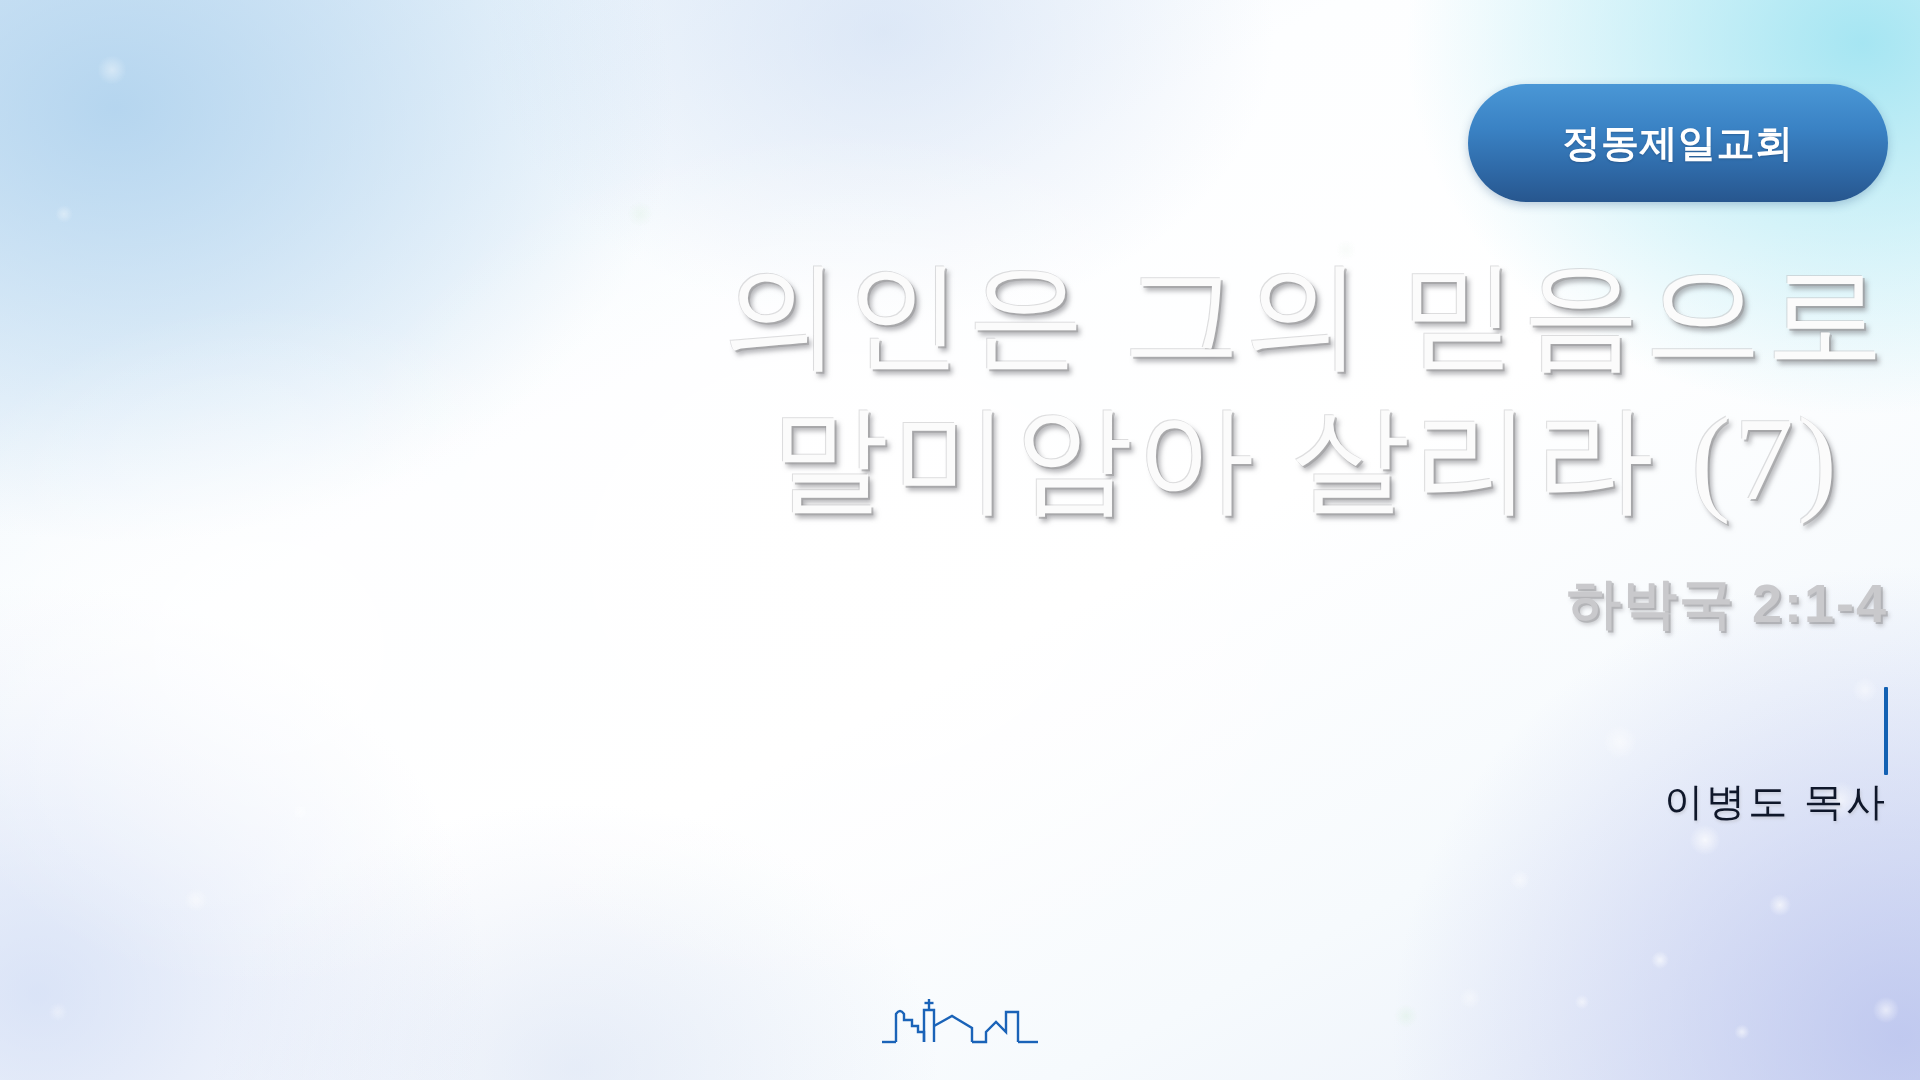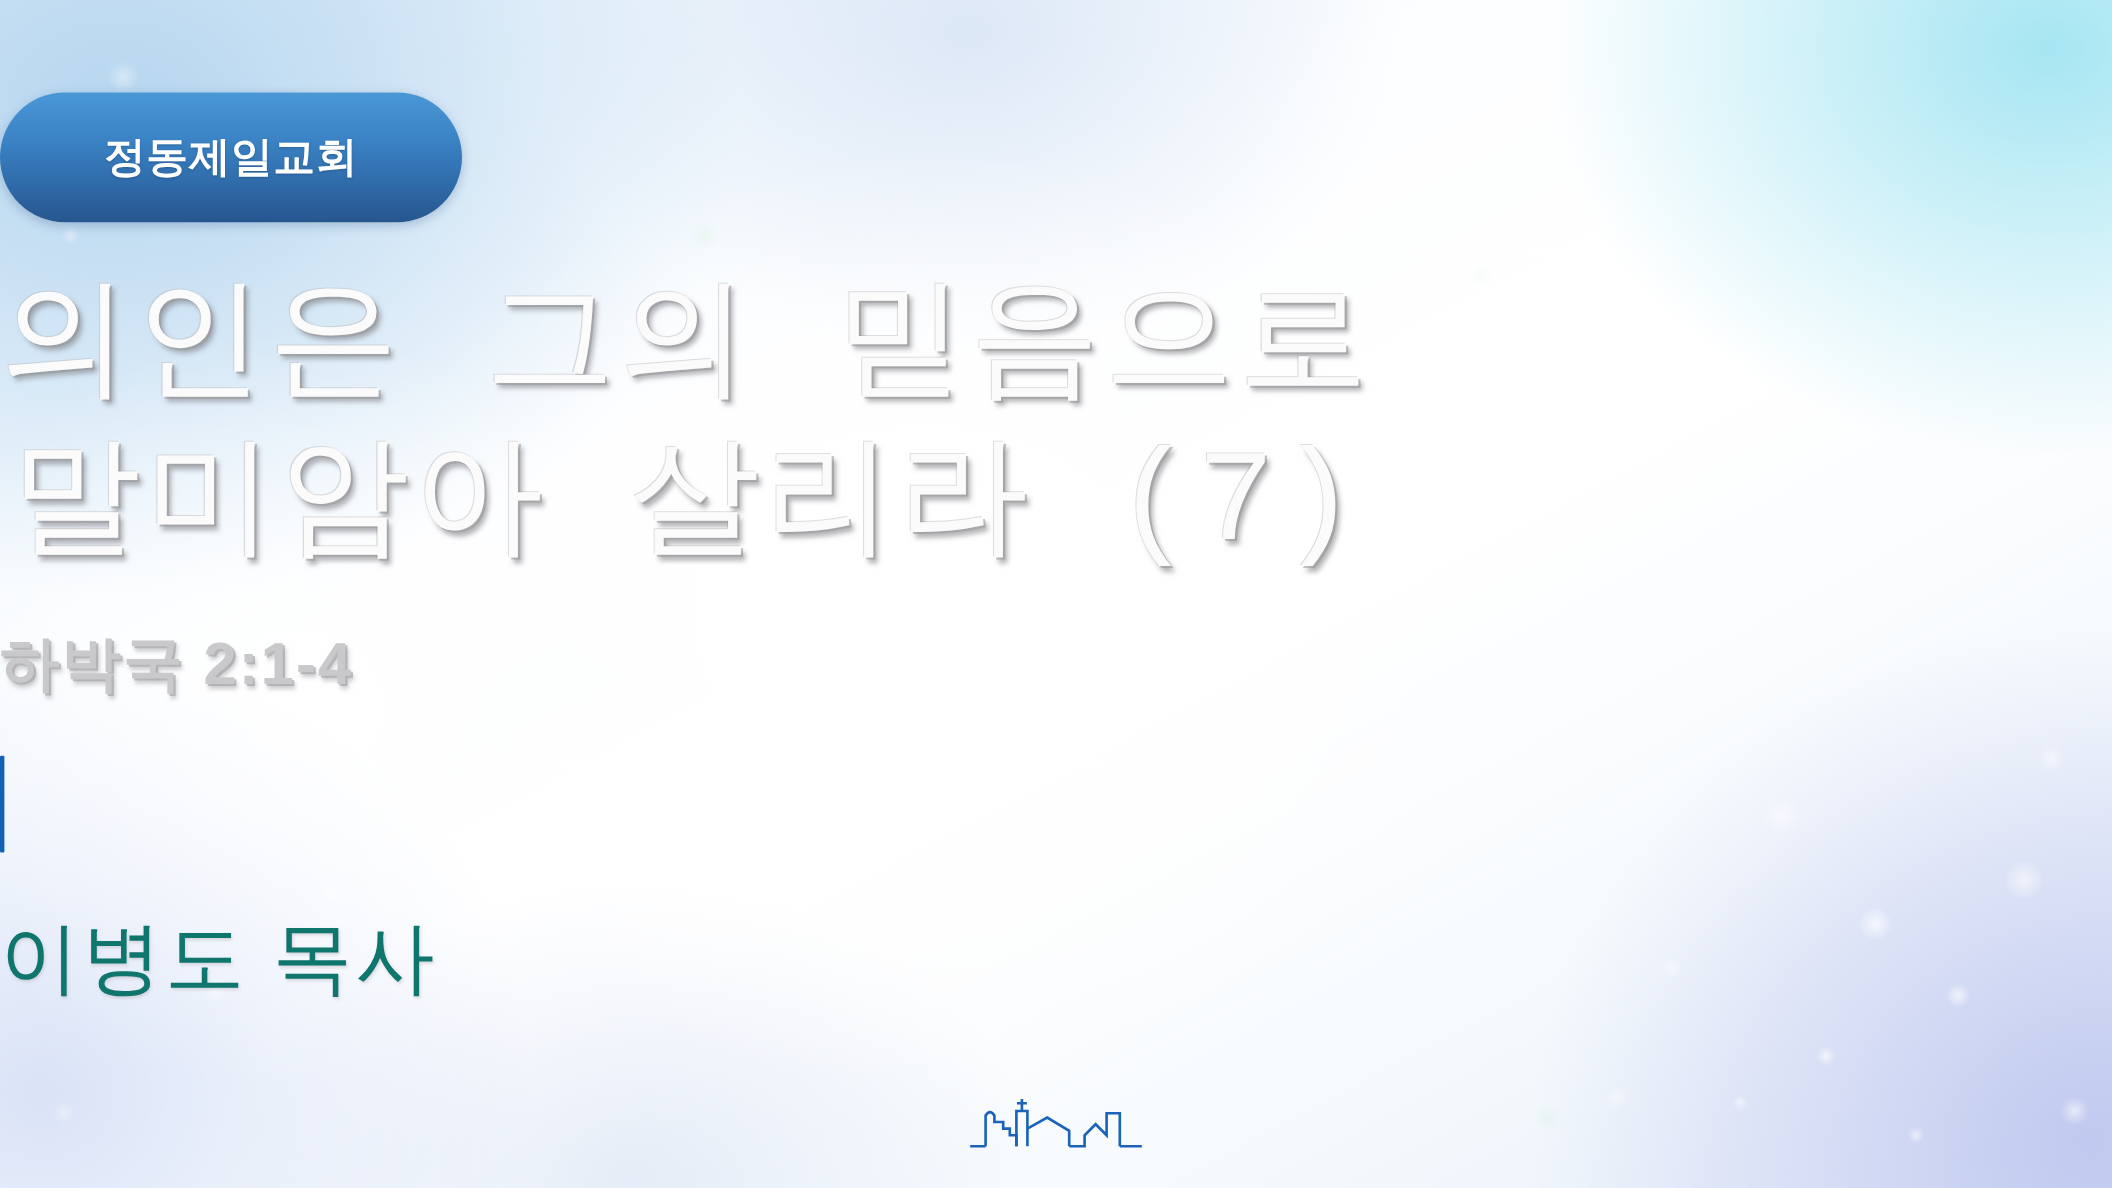--- a/index.html
+++ b/index.html
@@ -75,21 +75,21 @@
   }
 
   
   .content {
     position: relative;
     z-index: 5;
     width: 1888px;
     height: 1080px;
     display: flex;
     flex-direction: column;
-    align-items: flex-start;
+    align-items: flex-end;
   }
 
   
   .badge {
     margin-top: 84px;
     width: 420px;
     height: 118px;
     border-radius: 59px;
     background: linear-gradient(180deg, #4a97d6 0%, #3a82c4 38%, #2f6aa8 72%, #27568e 100%);
     box-shadow: 0 3px 10px rgba(40,80,130,0.28);
@@ -116,21 +116,21 @@
   }
 
   
   .title-block {
     margin-top: 42px;
     text-align: center;
     line-height: 1.22;
   }
   .title-line {
     display: block;
-    font-family: Liberation Mono, monospace;
+    font-family: Liberation Serif, serif;
     font-size: 118px;
     font-weight: 400;
     color: #fbfbfb;
     letter-spacing: 4px;
     text-shadow:
        2px 2px 0px rgba(150,150,152,0.55),
        4px 5px 5px rgba(120,120,125,0.55),
       -1px -1px 0px rgba(190,190,192,0.50);
   }
 
@@ -150,24 +150,23 @@
   .divider {
     margin-top: 46px;
     width: 4px;
     height: 88px;
     background: #1361b3;
     border-radius: 1px;
   }
 
   
   .speaker {
-    margin-top: 48px;
-    font-size: 72px;
+    font-size: 39px;
     font-weight: 400;
-    color: #0f766e;
+    color: #0f172a;
     letter-spacing: 3px;
     text-shadow: 1px 2px 3px rgba(175,175,182,0.45);
   }
 
   
   .church-mark {
     position: absolute;
     left: 50%;
     transform: translateX(-50%);
     bottom: 32px;

